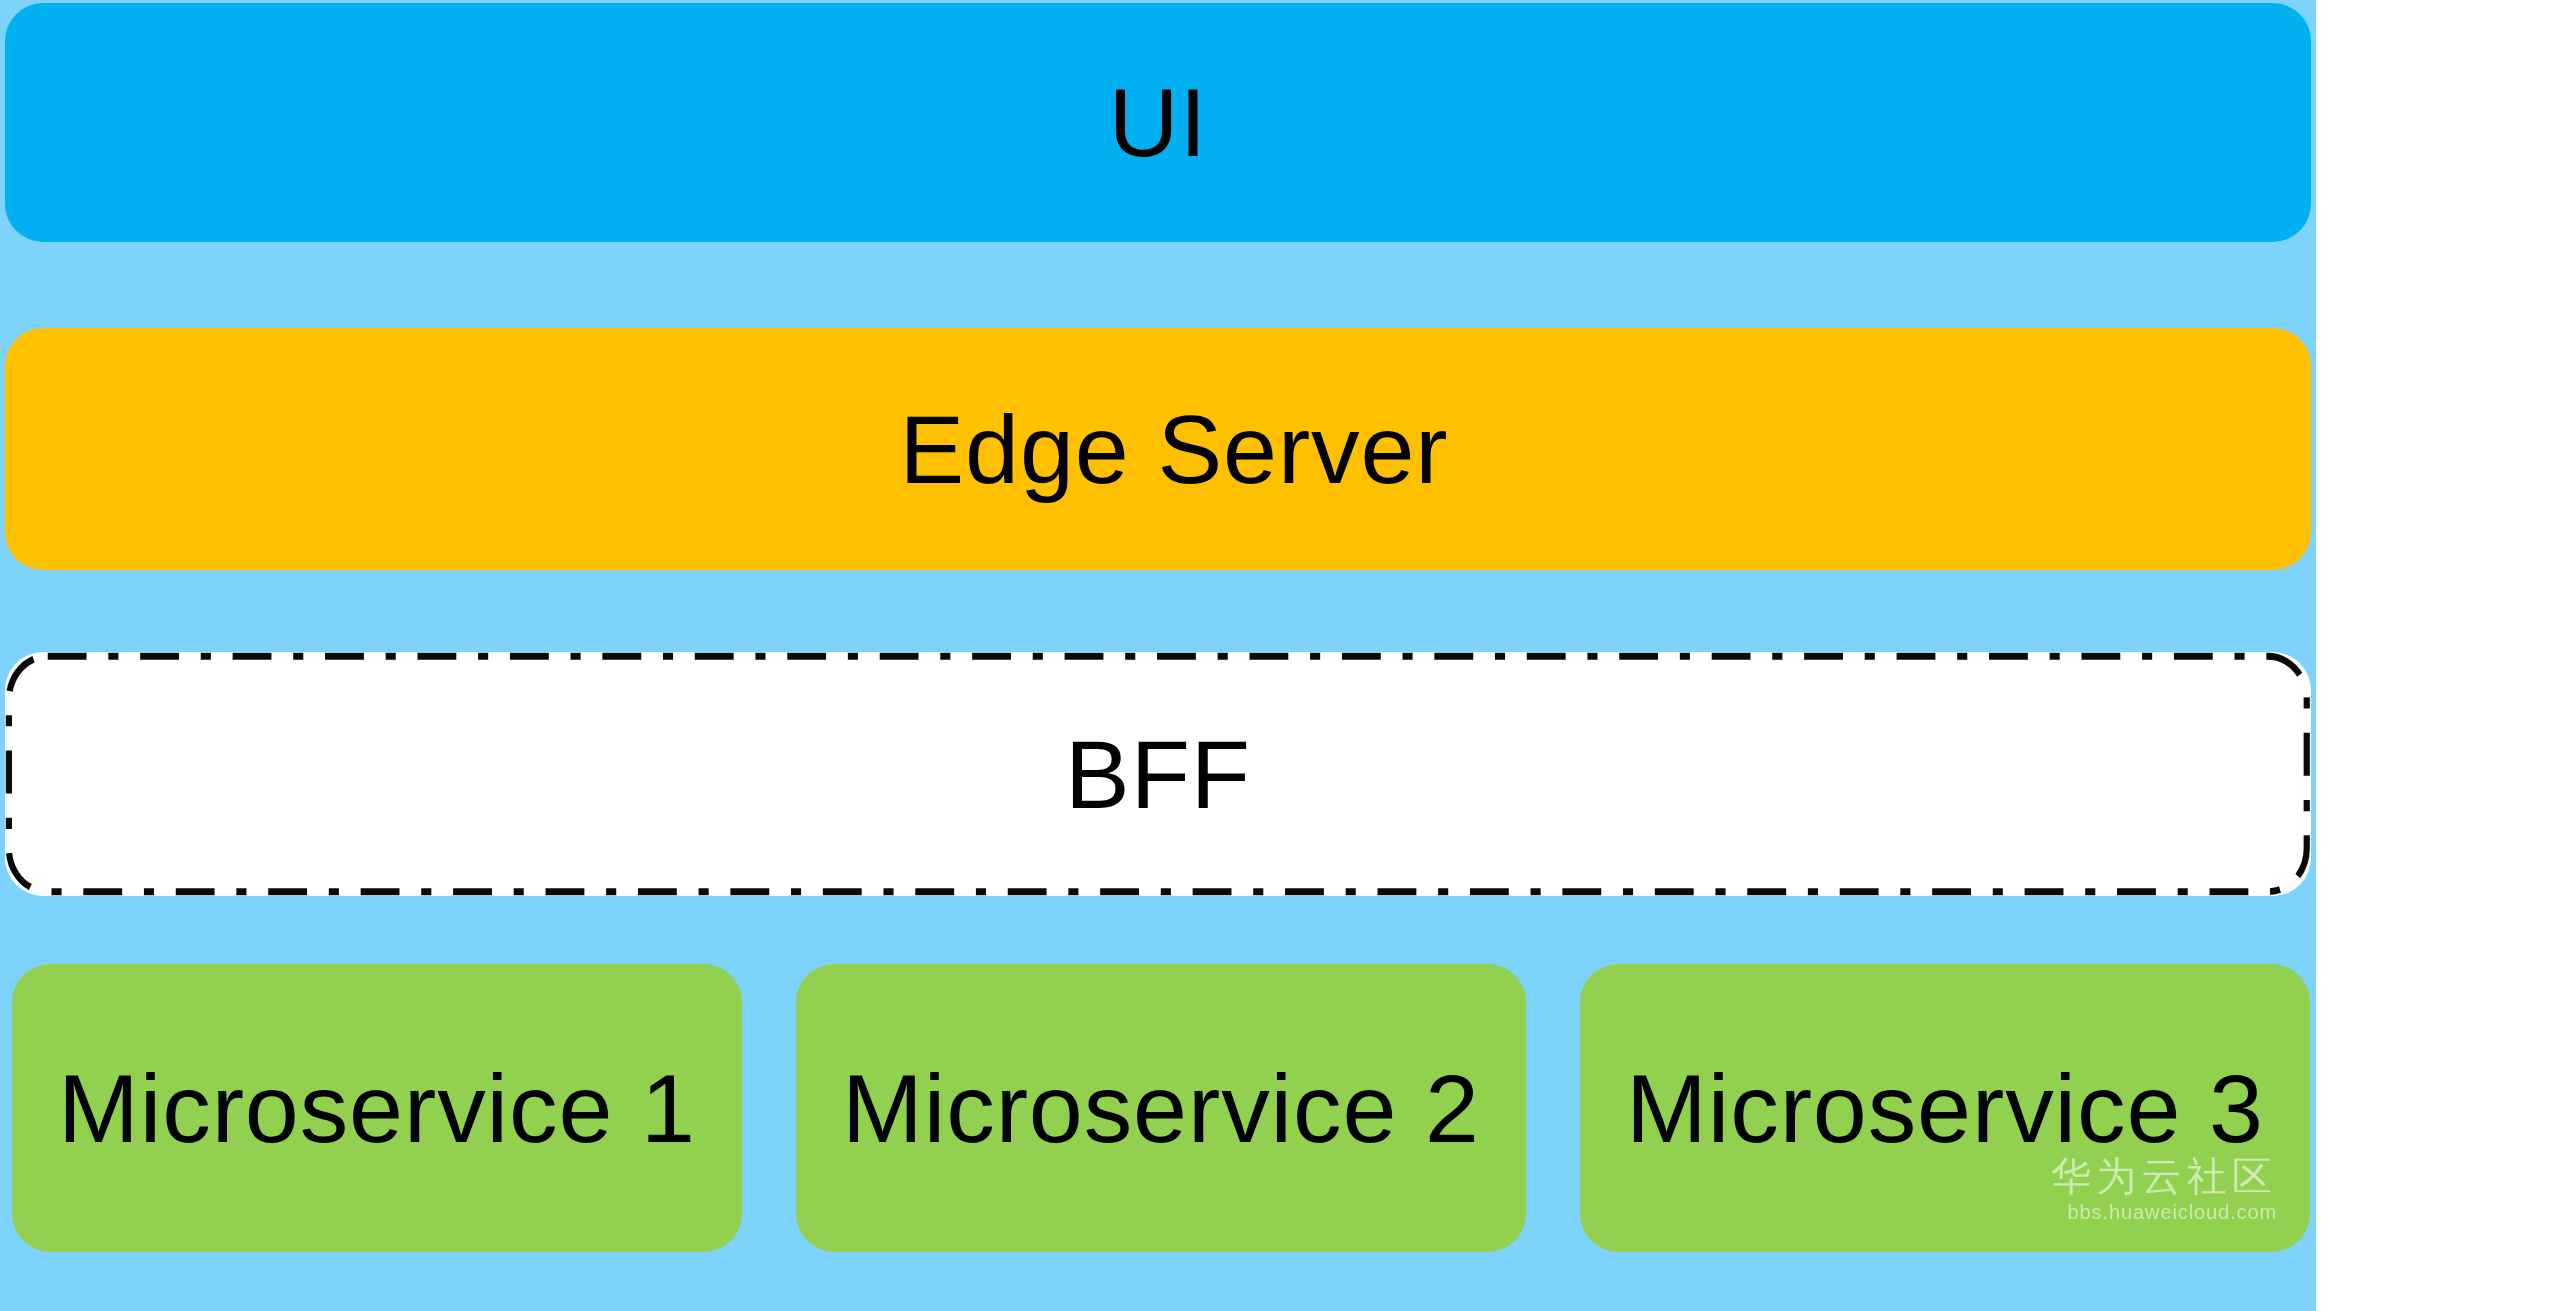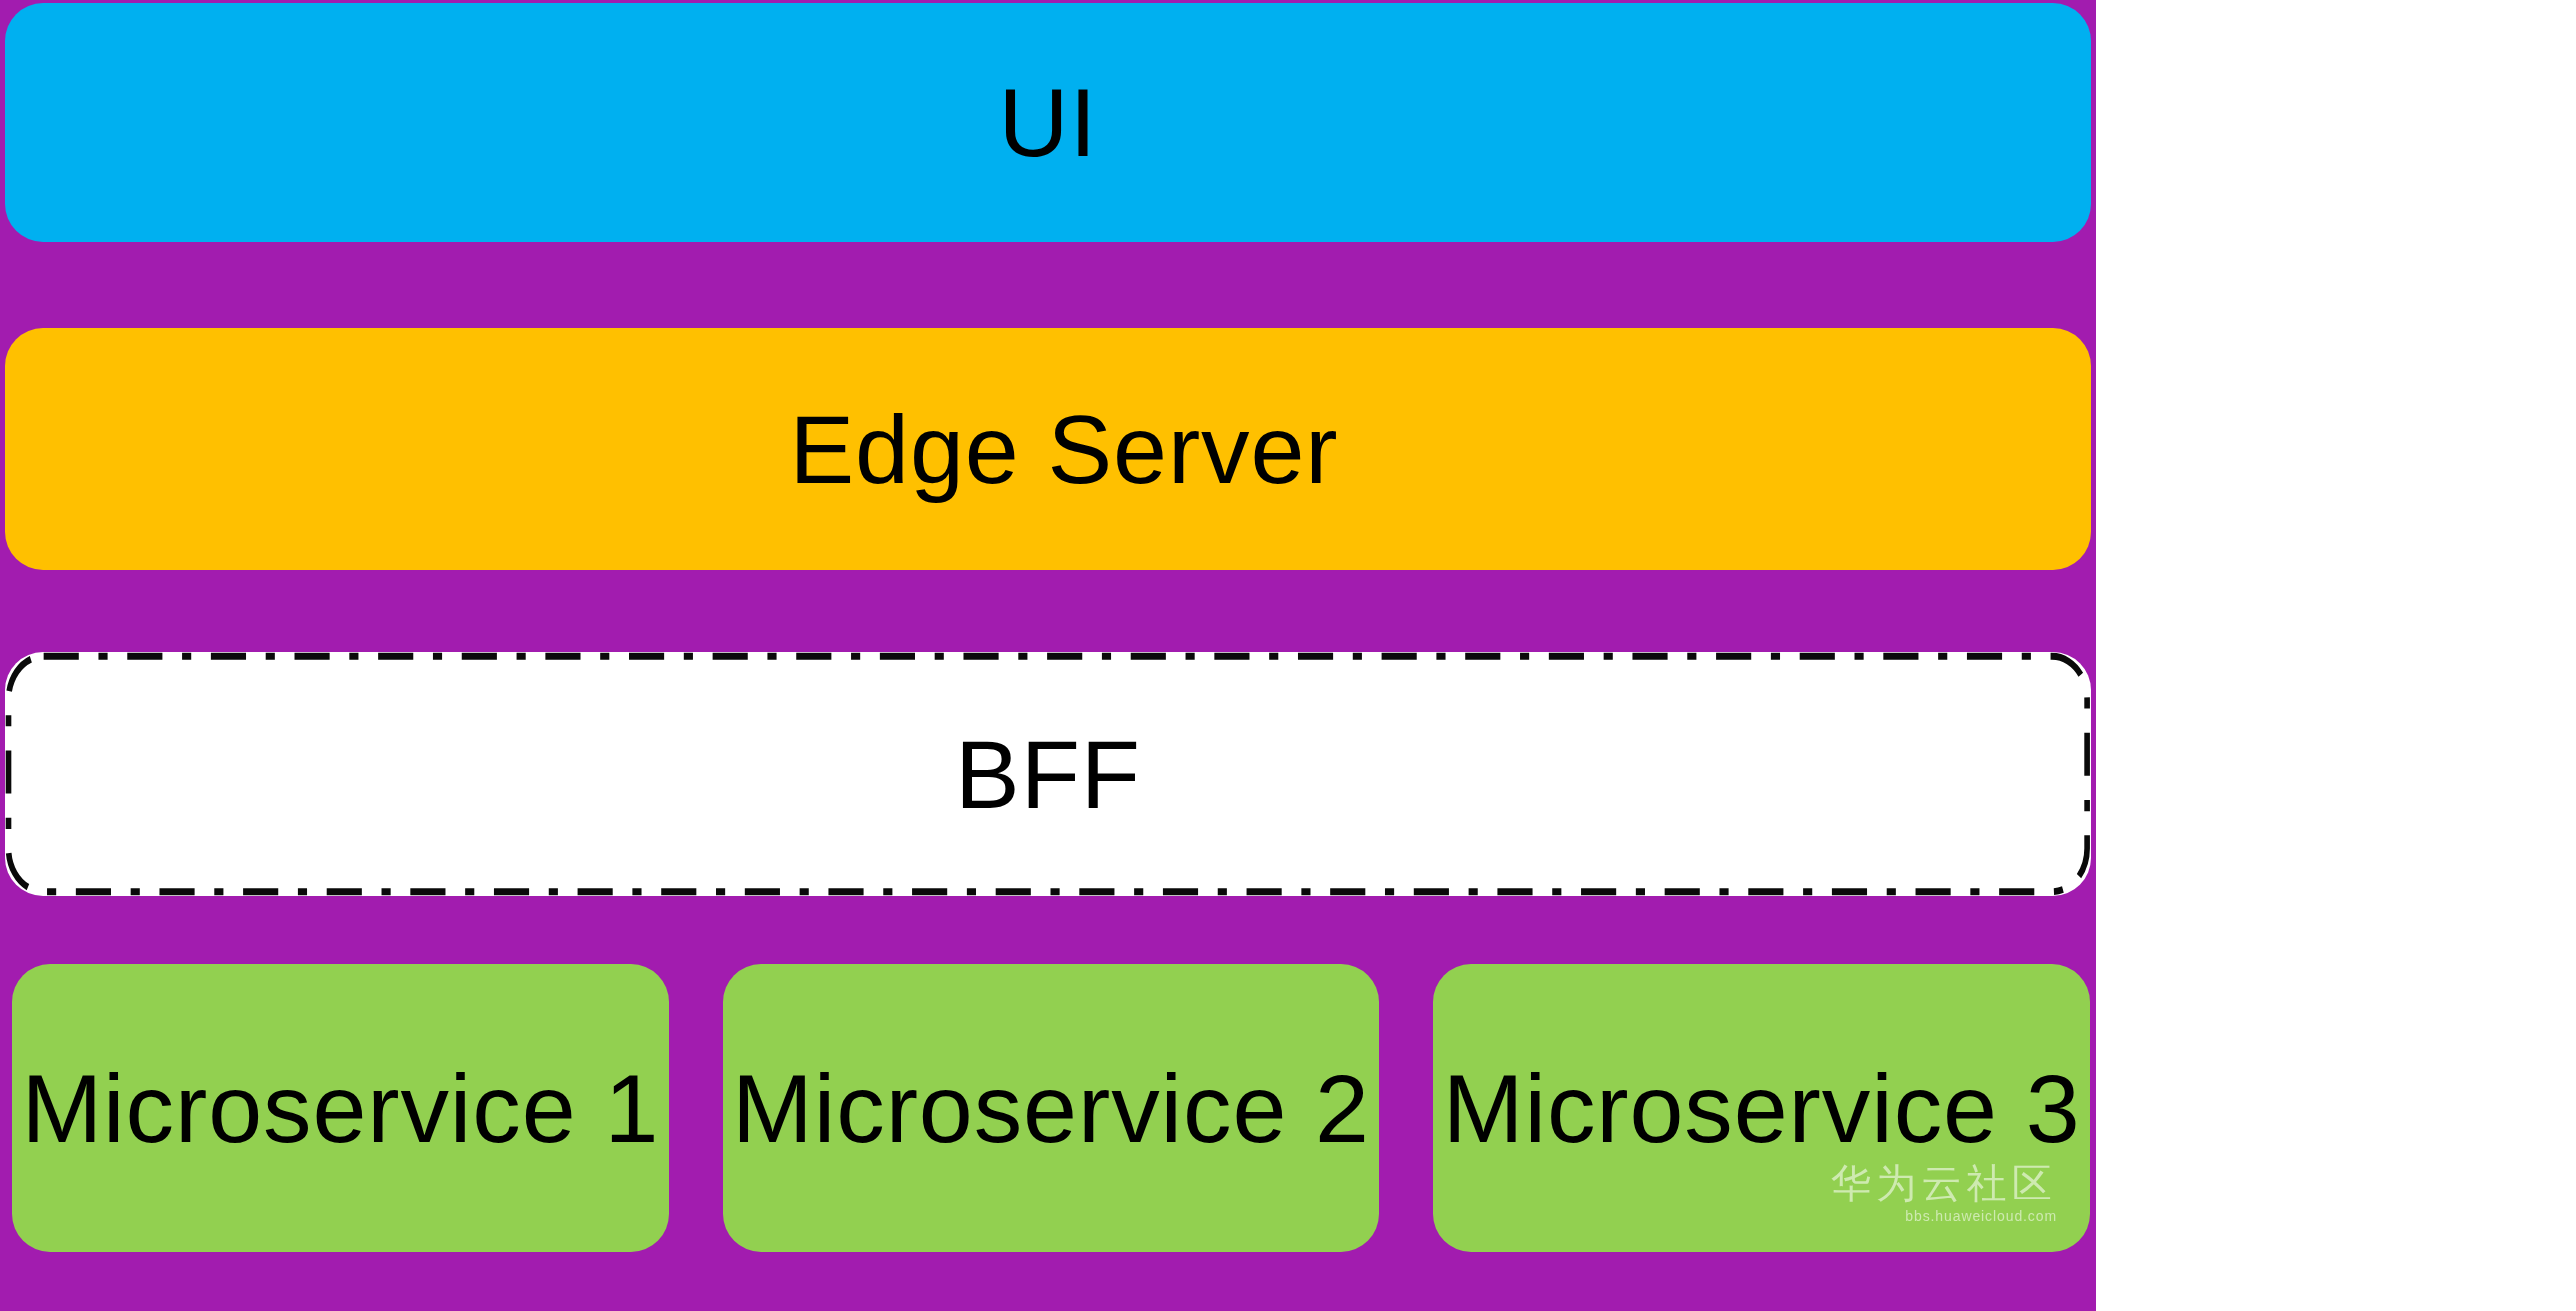--- a/index.html
+++ b/index.html
@@ -3,23 +3,23 @@
 <meta charset="utf-8">
 <style>
   html, body {
     margin: 0;
     padding: 0;
     background: #ffffff;
     font-family: "Liberation Sans", sans-serif;
   }
   .canvas {
     position: relative;
-    width: 2096px;
+    width: 2316px;
     height: 1311px;
-    background: #a21caf;
+    background: #7dd3fc;
     overflow: hidden;
   }
   .layer {
     position: absolute;
     left: 5.2px;
     right: 5.2px;
     border-radius: 38px;
     display: flex;
     align-items: center;
     justify-content: center;
@@ -69,21 +69,21 @@
     z-index: 3;
     pointer-events: none;
   }
   .watermark-line1 {
     font-size: 40px;
     font-weight: 400;
     letter-spacing: 5.2px;
     display: block;
   }
   .watermark-line2 {
-    font-size: 14px;
+    font-size: 20px;
     font-weight: 300;
     letter-spacing: 0.9px;
     display: block;
     margin-top: 1.7px;
   }
 </style>
 </head>
 <body>
 
 <div class="canvas">

